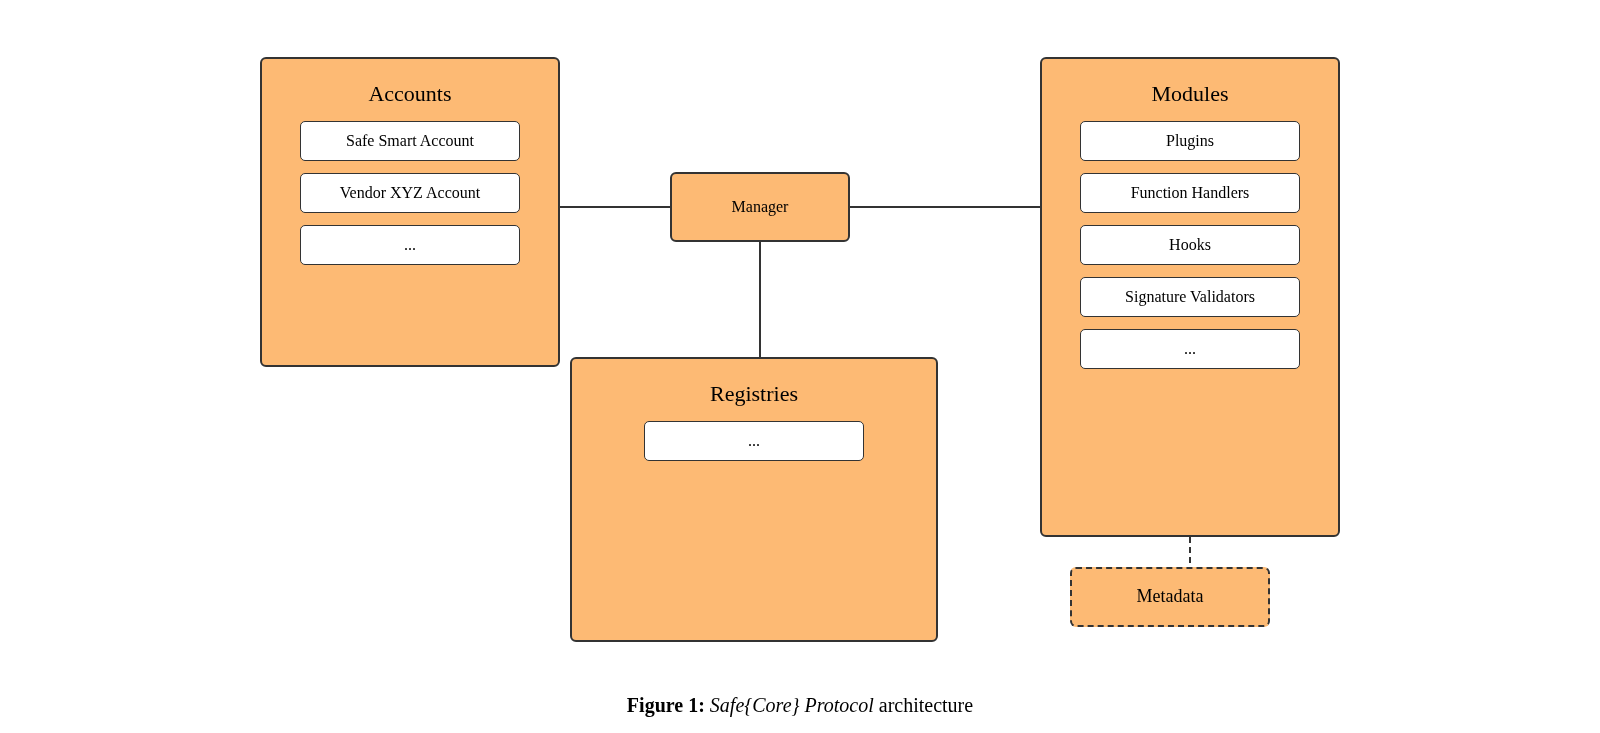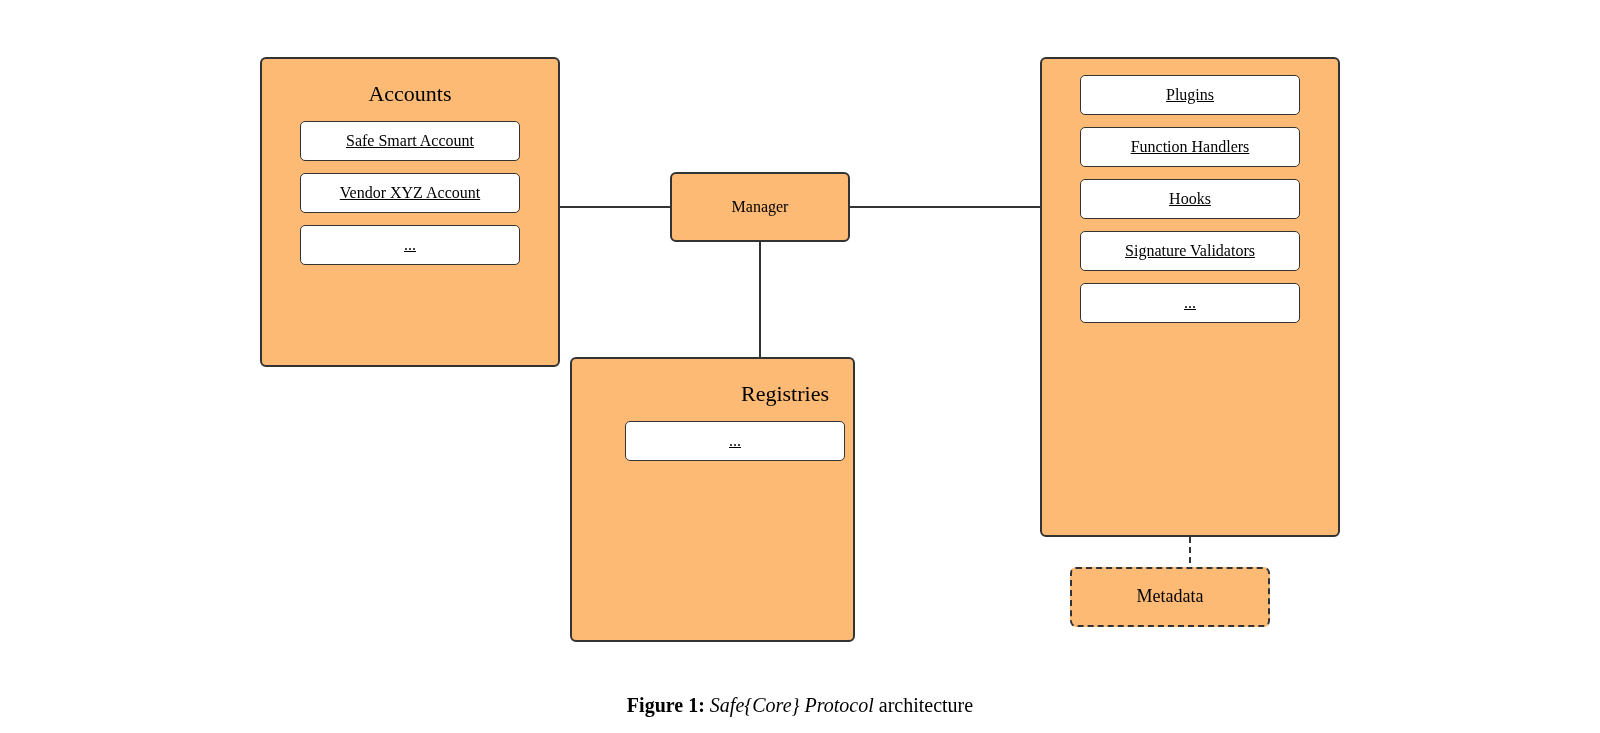--- a/index.html
+++ b/index.html
@@ -43,22 +43,21 @@
 
     .inner-box {
       border: 1.5px solid #333;
       border-radius: 5px;
       background: #fff;
       font-size: 16px;
       font-family: Georgia, serif;
       text-align: center;
       padding: 10px 20px;
       width: 220px;
-      margin: 6px 0;
-      text-decoration: underline;
+      margin: 6px 8px;
     }
 
     
     .accounts-box {
       left: 60px;
       top: 30px;
       width: 300px;
       height: 310px;
       padding: 10px 20px;
     }
@@ -83,24 +82,23 @@
       top: 30px;
       width: 300px;
       height: 480px;
       padding: 10px 20px;
     }
 
     
     .registries-box {
       left: 370px;
       top: 330px;
-      width: 285px;
+      width: 368px;
       height: 285px;
       padding: 10px 8px;
-      align-items: flex-end;
     }
 
     
     .metadata-box {
       right: 130px;
       top: 540px;
       width: 200px;
       height: 60px;
       justify-content: center;
     }
@@ -161,20 +159,21 @@
     <div class="inner-box">Safe Smart Account</div>
     <div class="inner-box">Vendor XYZ Account</div>
     <div class="inner-box">...</div>
   </div>
 
   <div class="box manager-box">
     <span class="manager-label">Manager</span>
   </div>
 
   <div class="box modules-box">
+    <div class="box-title">Modules</div>
     <div class="inner-box">Plugins</div>
     <div class="inner-box">Function Handlers</div>
     <div class="inner-box">Hooks</div>
     <div class="inner-box">Signature Validators</div>
     <div class="inner-box">...</div>
   </div>
 
   <div class="box registries-box">
     <div class="box-title">Registries</div>
     <div class="inner-box">...</div>

